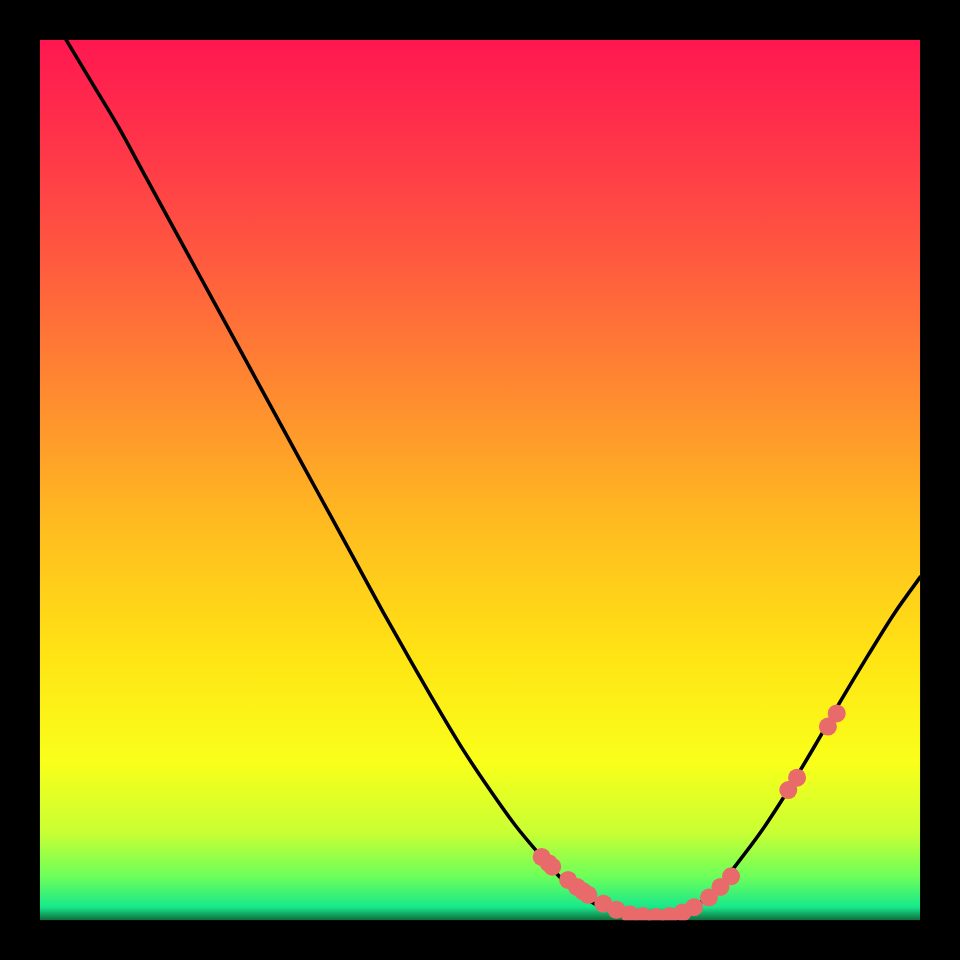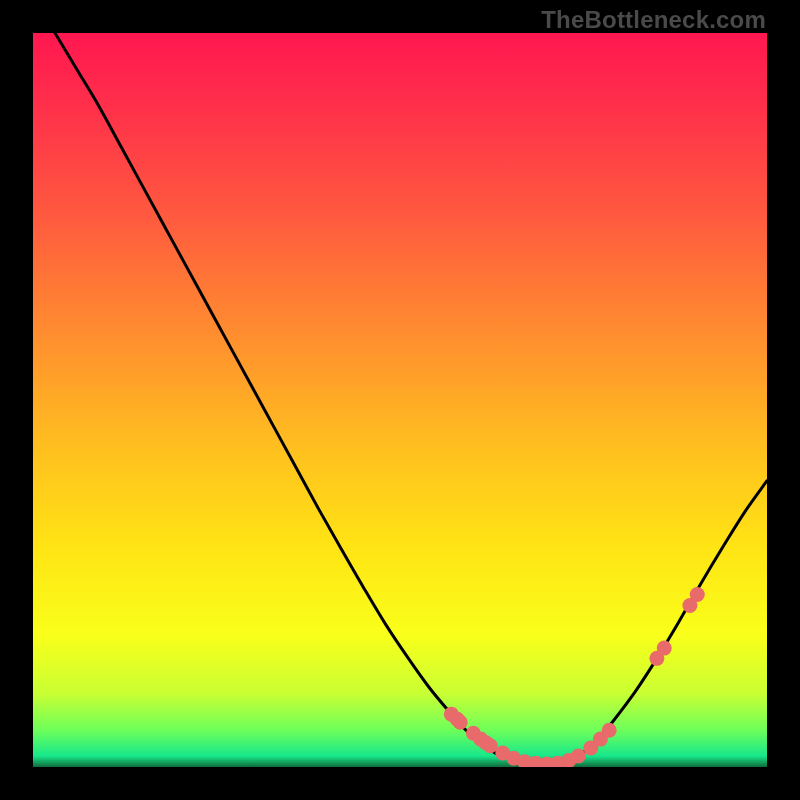--- a/index.html
+++ b/index.html
@@ -93,14 +93,13 @@
           <circle cx="557.84" cy="714.9159999999999" r="7.5" fill="#e86a6a"></circle>
           <circle cx="567.3820000000001" cy="706.108" r="7.5" fill="#e86a6a"></circle>
           <circle cx="576.19" cy="697.3" r="7.5" fill="#e86a6a"></circle>
           <circle cx="623.9" cy="625.3679999999999" r="7.5" fill="#e86a6a"></circle>
           <circle cx="631.24" cy="615.092" r="7.5" fill="#e86a6a"></circle>
           <circle cx="656.9300000000001" cy="572.52" r="7.5" fill="#e86a6a"></circle>
           <circle cx="664.27" cy="561.51" r="7.5" fill="#e86a6a"></circle>
         </g>
     </svg>
   </div>
-  <div class="watermark">TheBottleneck.com</div>
 </div>
 
 </body></html>

